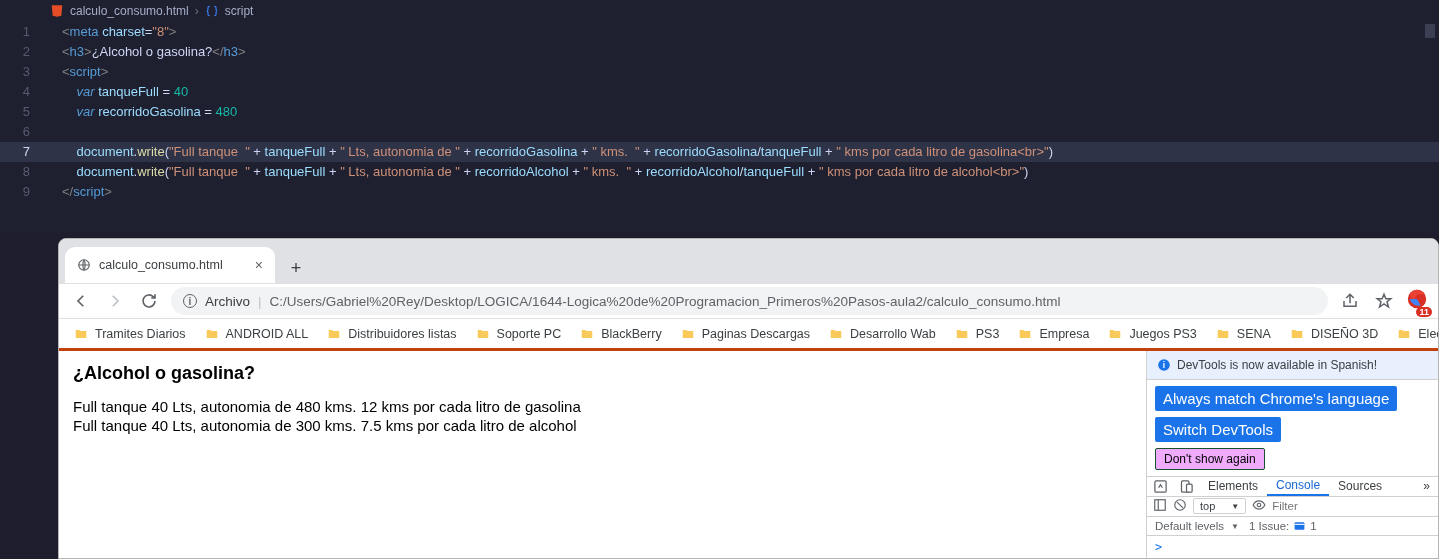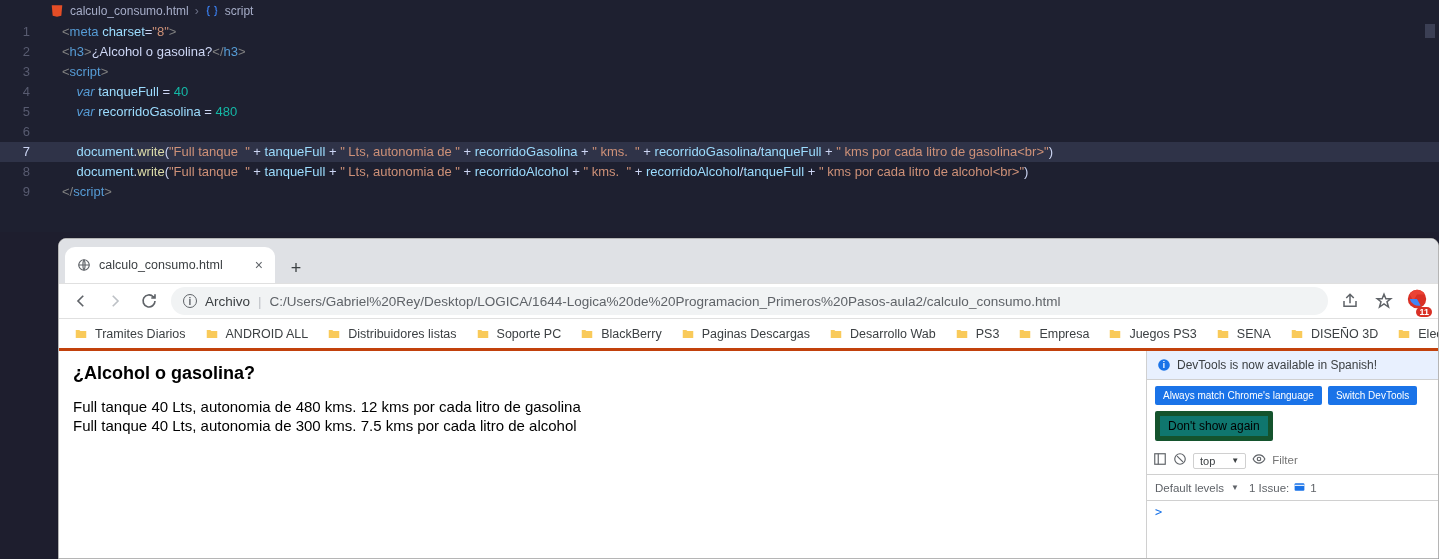--- a/index.html
+++ b/index.html
@@ -54,22 +54,22 @@
   
   .content { position:absolute; left:0; top:112px; right:0; bottom:0; display:flex; }
   .page { flex:1; padding:12px 14px; font-family:"Times New Roman",serif; color:#000; overflow:hidden; }
   .page h3 { font-size:18px; font-weight:bold; margin-bottom:14px; }
   .page .pl { font-size:15px; line-height:1.25; }
 
   .devtools { width:292px; border-left:1px solid #d0d0d0; font-size:12px; color:#3c4043; display:flex; flex-direction:column; background:#fff; }
   .dt-banner { background:#e8f0fe; padding:7px 10px; display:flex; align-items:center; gap:6px; border-bottom:1px solid #d0d0d0; }
   .dt-banner svg { width:14px; height:14px; flex-shrink:0; }
   .dt-btns { padding:6px 8px; display:flex; gap:6px; flex-wrap:wrap; }
-  .bluebtn { background:#1a73e8; color:#fff; border:none; padding:4px 8px; font-size:10px; border-radius:2px; cursor:pointer; }
-  .greybtn { background:#0f766e; border:5px solid #14532d; padding:3px 8px; font-size:12px; border-radius:2px; cursor:pointer; }
+  .bluebtn { background:#1a73e8; color:#fff; border:none; padding:4px 8px; font-size:15px; border-radius:2px; cursor:pointer; }
+  .greybtn { background:#f0abfc; border:1px solid #14532d; padding:3px 8px; font-size:12px; border-radius:2px; cursor:pointer; }
   .dt-tabs { border-top:1px solid #d0d0d0; border-bottom:1px solid #d0d0d0; display:flex; align-items:center; height:28px; }
   .dt-tabs .ic { width:26px; display:flex; align-items:center; justify-content:center; color:#5f6368; }
   .dt-tabs .t { padding:0 9px; height:100%; display:flex; align-items:center; cursor:pointer; white-space:nowrap; }
   .dt-tabs .t.active { border-bottom:2px solid #1a73e8; color:#1967d2; }
   .dt-tabs .more { margin-left:auto; padding:0 8px; }
   .dt-tools { border-bottom:1px solid #d0d0d0; display:flex; align-items:center; height:28px; padding:0 6px; gap:6px; }
   .dt-tools .sel { border:1px solid #d0d0d0; padding:1px 6px; font-size:11px; border-radius:2px; display:flex; align-items:center; gap:16px; }
   .dt-tools input { border:none; border-bottom:1px solid transparent; font-size:11.5px; outline:none; flex:1; min-width:40px; }
   .dt-filters { border-bottom:1px solid #d0d0d0; display:flex; align-items:center; height:26px; padding:0 8px; gap:10px; font-size:11.5px; color:#5f6368; }
   .dt-filters .lv { display:flex; align-items:center; gap:4px; }
@@ -269,20 +269,38 @@
           </svg>
         <span>DevTools is now available in Spanish!</span>
       </div>
       <div class="dt-btns">
         <button class="bluebtn">Always match Chrome's language</button>
         <button class="bluebtn">Switch DevTools</button>
       </div>
       <div class="dt-btns" style="padding-top:0">
         <button class="greybtn">Don't show again</button>
       </div>
+      <div class="dt-tabs">
+        <div class="ic">
+            <svg width="15" height="15" viewBox="0 0 24 24" fill="none" stroke="#5f6368" stroke-width="2">
+              <rect x="3" y="3" width="18" height="18" rx="2"></rect>
+              <path d="M9 14l3-5 3 5"></path>
+            </svg>
+          </div>
+        <div class="ic">
+            <svg width="15" height="15" viewBox="0 0 24 24" fill="none" stroke="#5f6368" stroke-width="2">
+              <rect x="4" y="3" width="12" height="18" rx="2"></rect>
+              <rect x="12" y="8" width="9" height="13" rx="2" fill="#fff"></rect>
+            </svg>
+          </div>
+        <div class="t">Elements</div>
+        <div class="t active">Console</div>
+        <div class="t">Sources</div>
+        <div class="more">»</div>
+      </div>
       <div class="dt-tools">
         <span><svg width="14" height="14" viewBox="0 0 24 24" fill="none" stroke="#5f6368" stroke-width="2">
               <rect x="3" y="3" width="18" height="18"></rect>
               <path d="M9 3v18"></path>
             </svg></span>
         <span><svg width="14" height="14" viewBox="0 0 24 24" fill="none" stroke="#5f6368" stroke-width="2">
               <circle cx="12" cy="12" r="9"></circle>
               <path d="M7 7l10 10"></path>
             </svg></span>
         <span class="sel">

